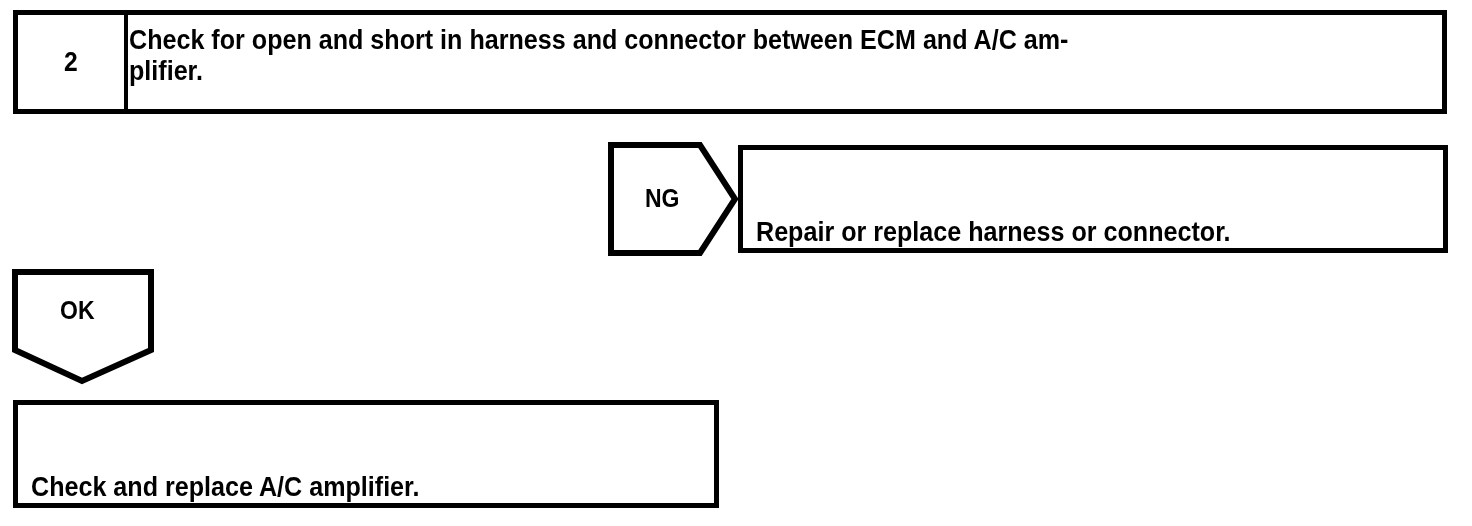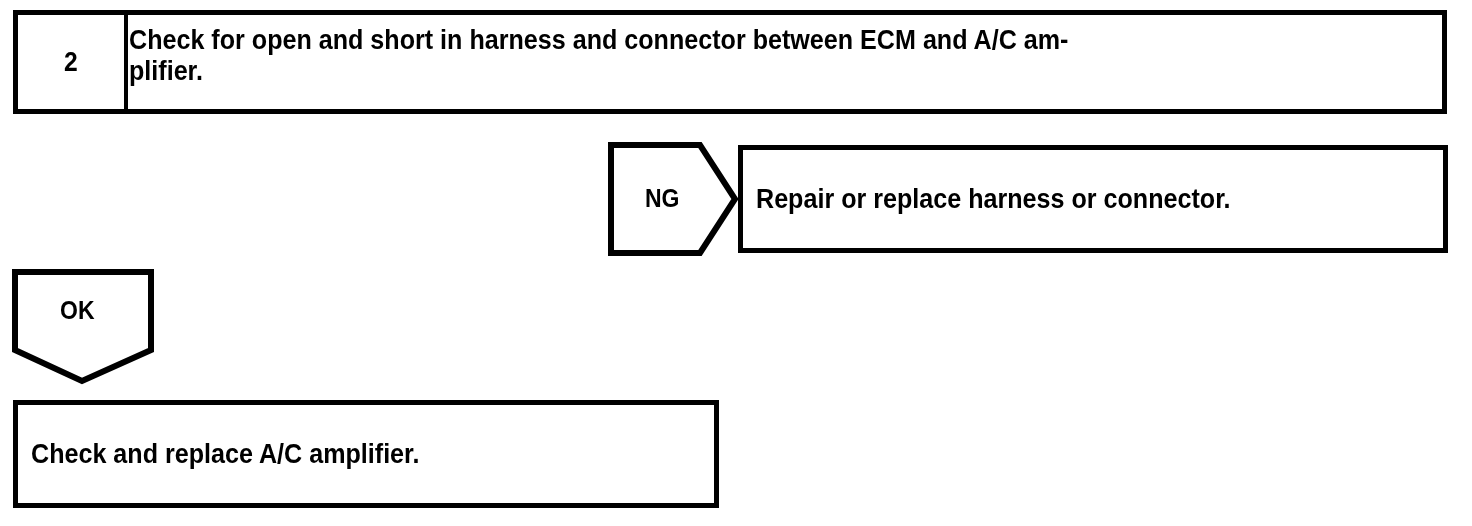--- a/index.html
+++ b/index.html
@@ -62,21 +62,21 @@
     white-space: pre-line;
   }
 
   
   .result-box {
     position: absolute;
     border: 5px solid #000000;
     box-sizing: border-box;
     background: #ffffff;
     display: flex;
-    align-items: center;
+    align-items: flex-end;
   }
   .result-box-text {
     font-size: 27px;
     font-weight: bold;
     line-height: 31px;
     color: #000000;
     padding-left: 14px;
     transform: scaleX(0.93);
     transform-origin: left center;
     white-space: nowrap;

